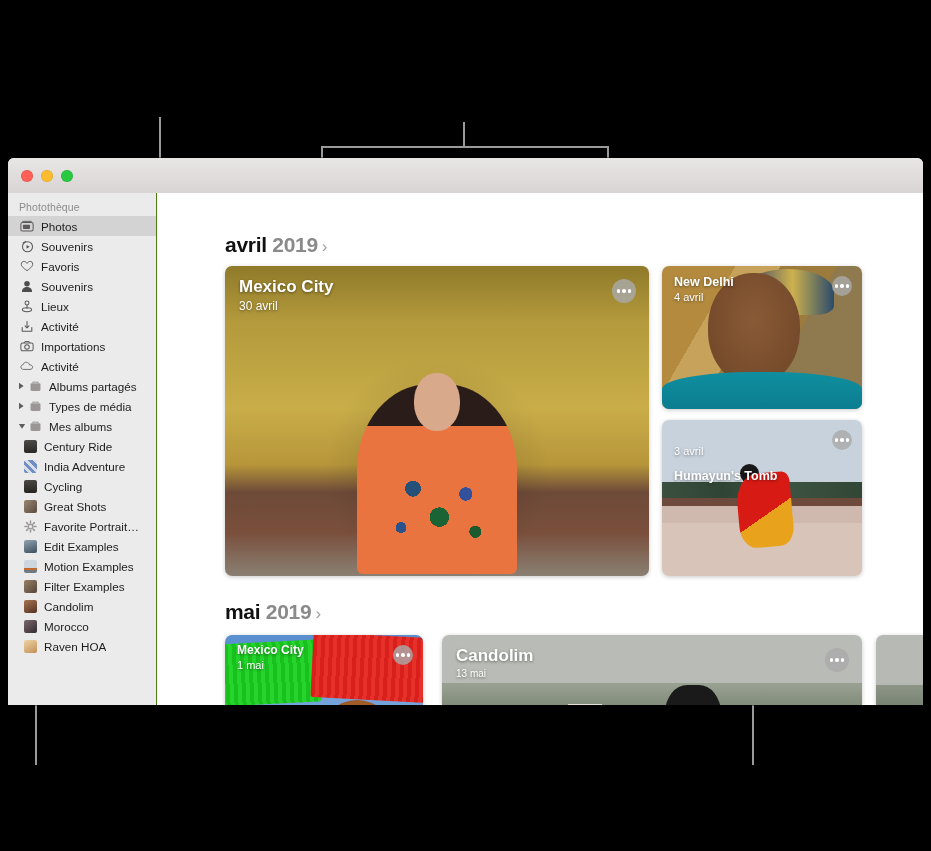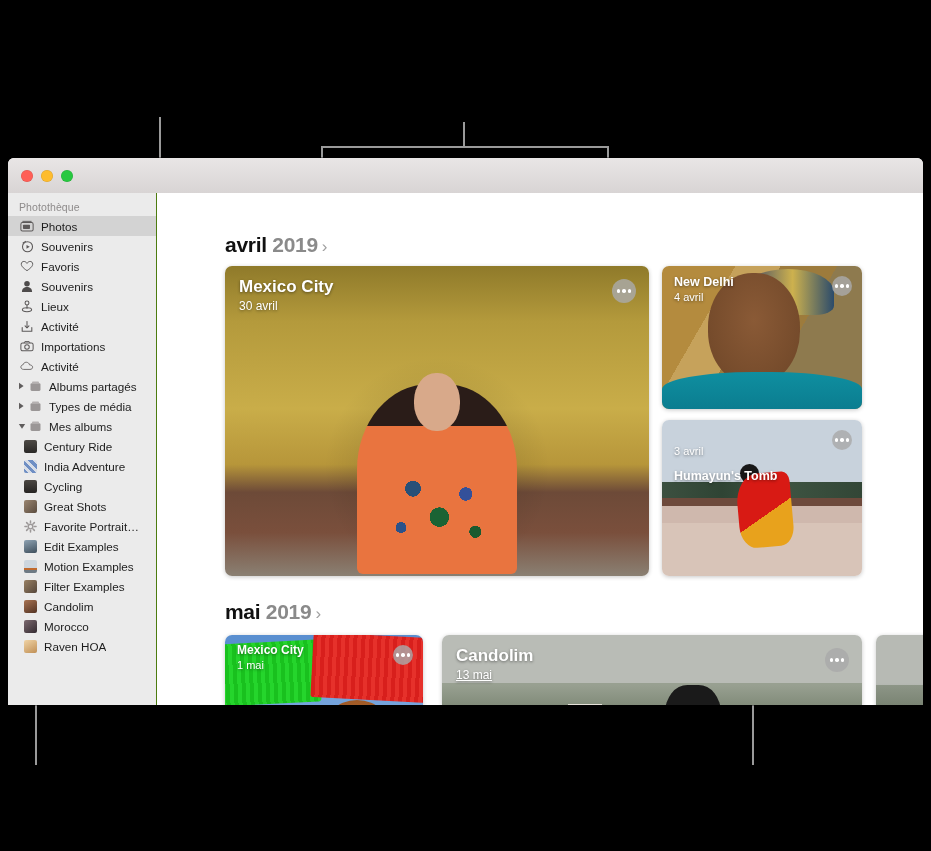--- a/index.html
+++ b/index.html
@@ -479,21 +479,21 @@
             <i></i>
         </div>
       </div>
 
       <div class="card ph-candolim" style="left:285px;top:442px;width:420px;height:120px;">
         <div class="treeline"></div>
 
         <div class="house"></div>
         <div class="person"></div>
         <div class="ct" style="font-size:17px;left:14px;top:11px;text-align:center;">Candolim</div>
-        <div class="cd" style="font-size:12px;left:14px;top:33px;text-decoration:underline;">13 mai</div>
+        <div class="cd" style="font-size:10px;left:14px;top:33px;">13 mai</div>
         <div class="more" style="right:13px;top:13px;width:24px;height:24px;">
           <i></i>
             <i></i>
             <i></i>
         </div>
       </div>
 
       <div class="card ph-partial" style="left:719px;top:442px;width:120px;height:120px;">
         <div class="tl"></div>
 

